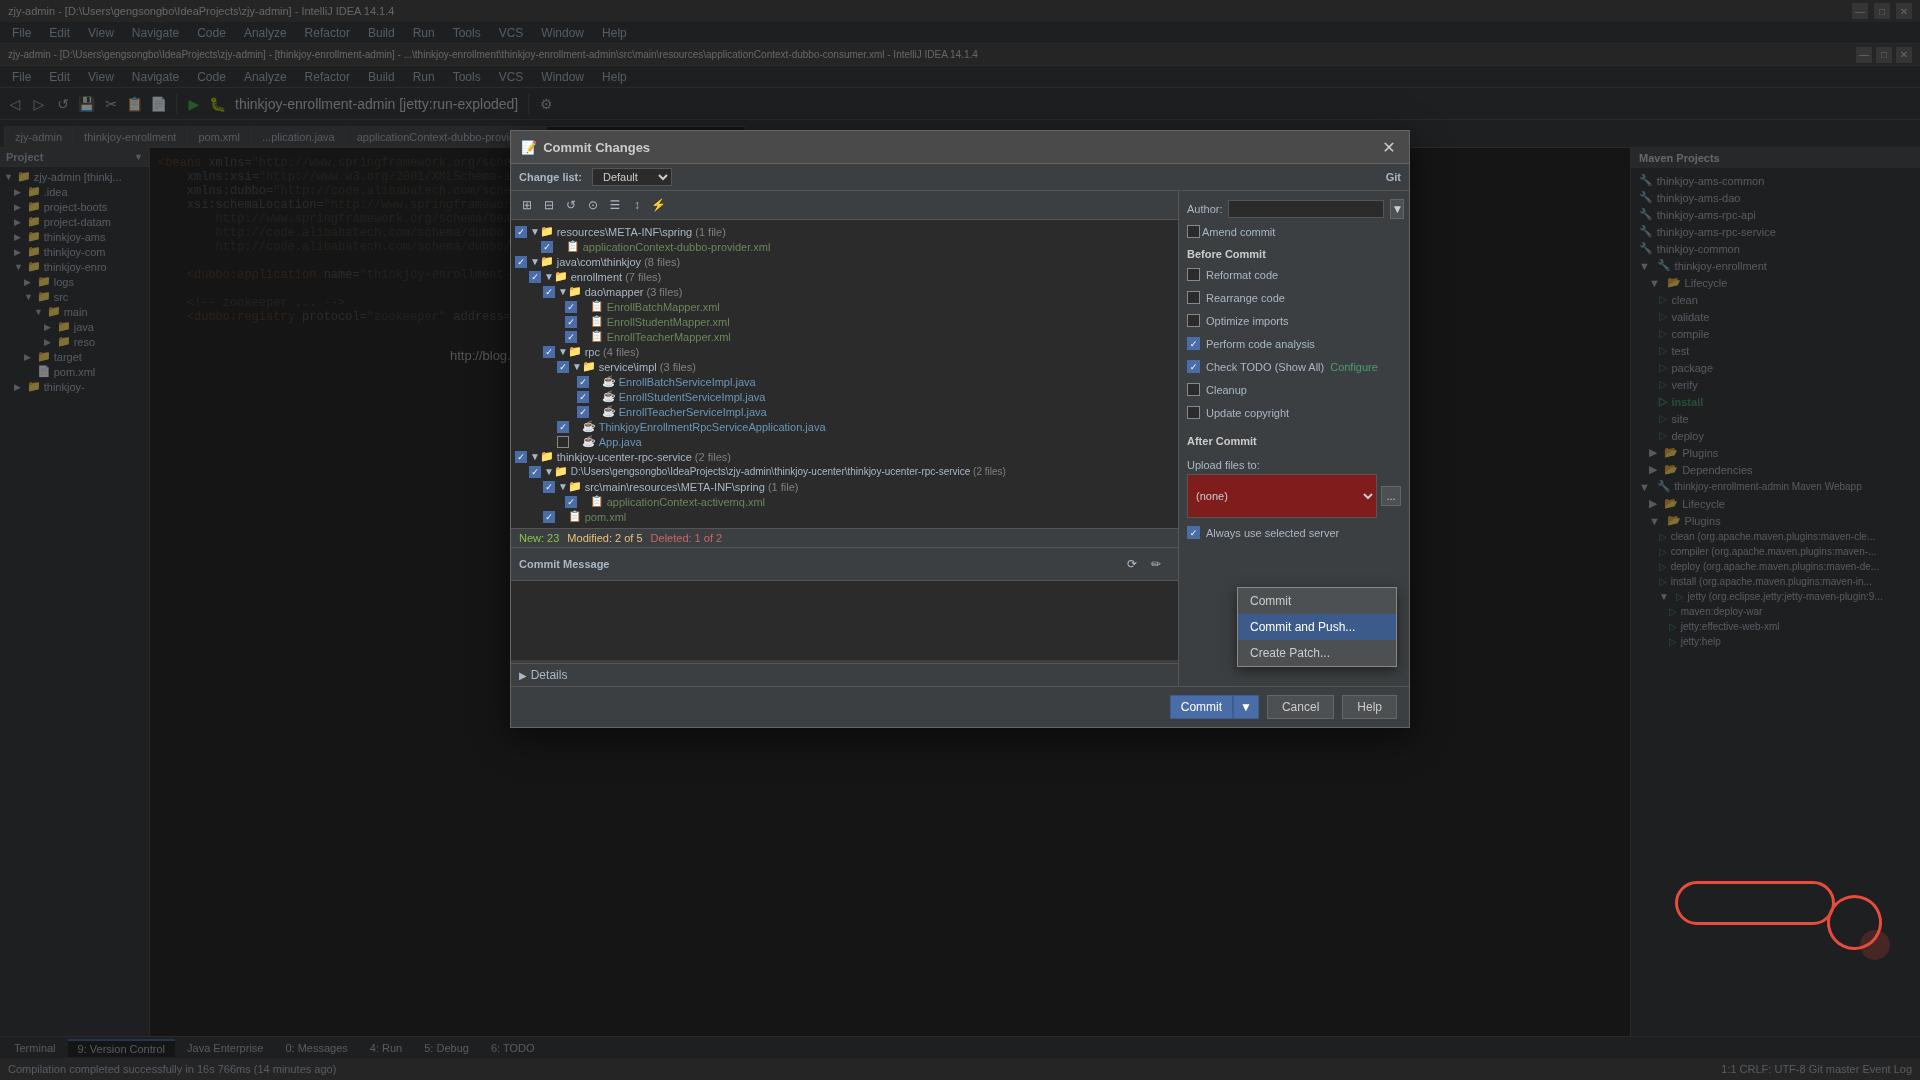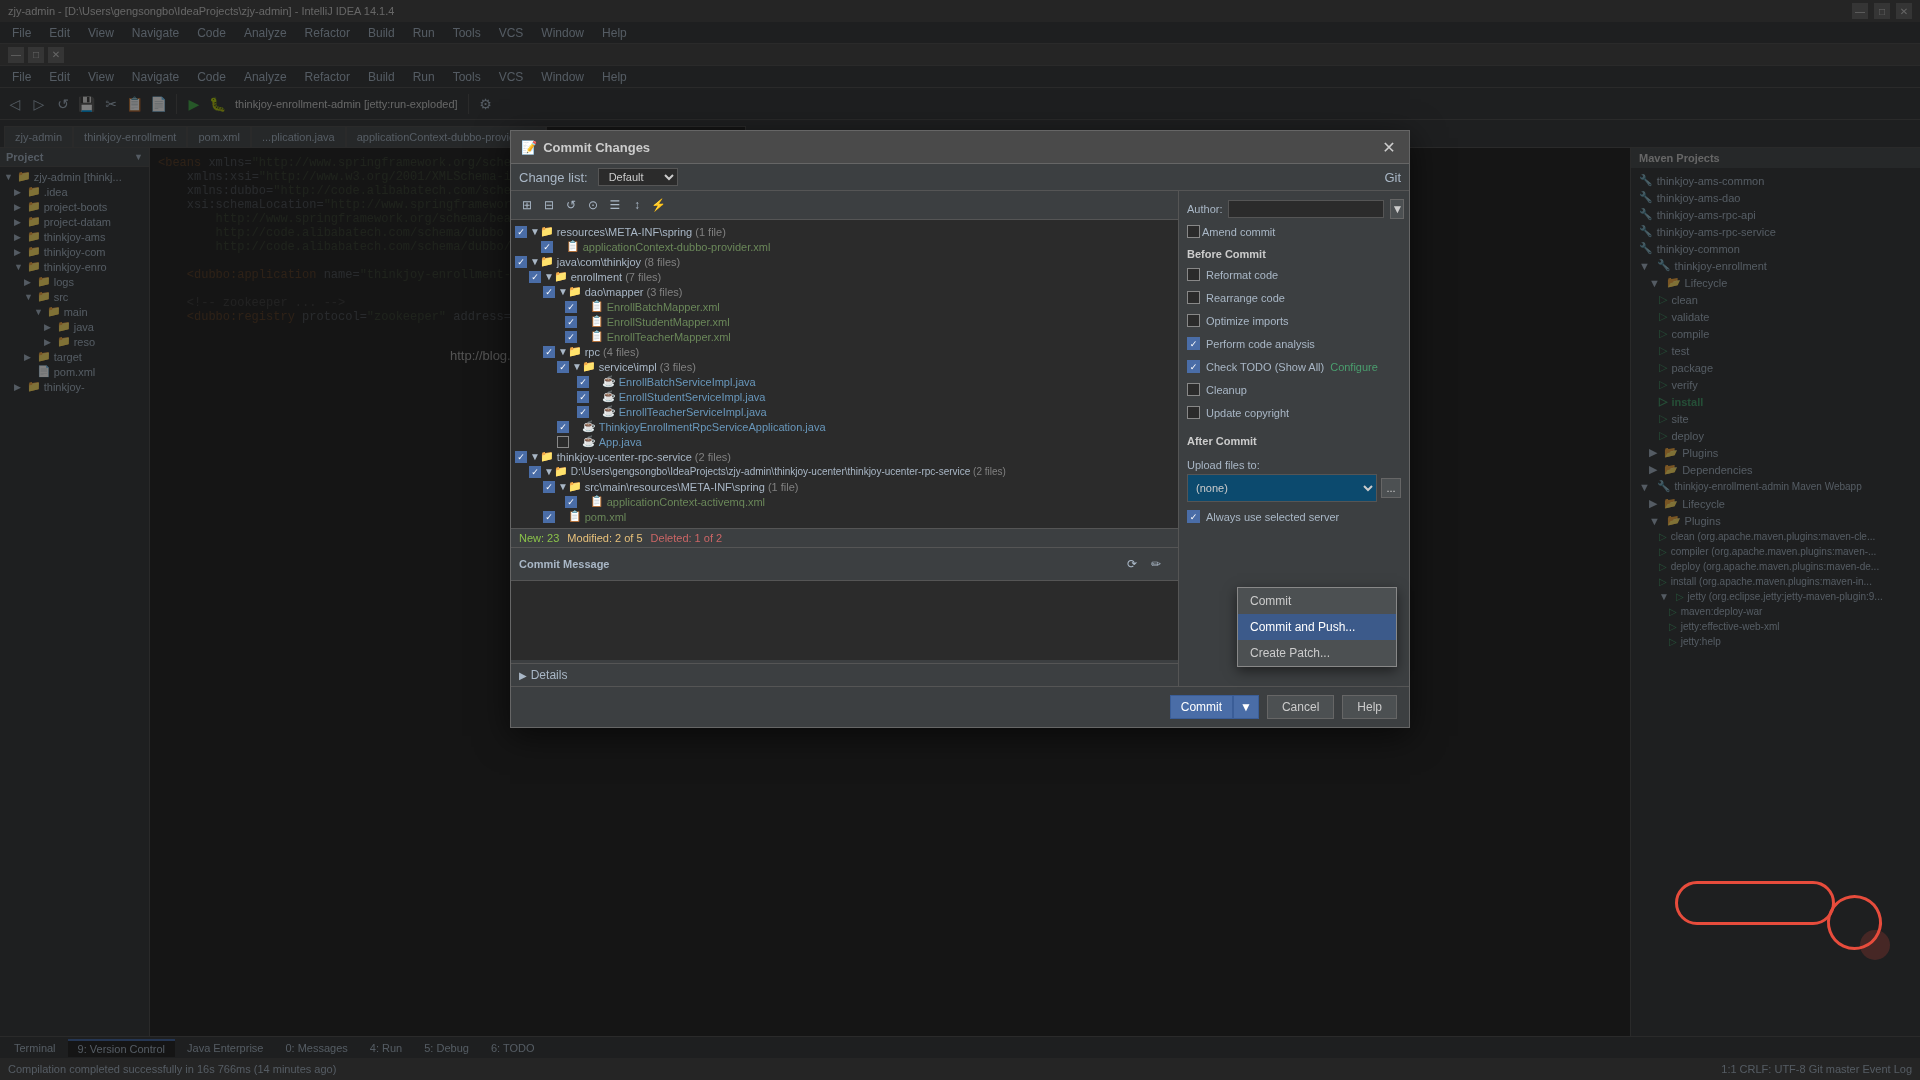--- a/index.html
+++ b/index.html
@@ -290,21 +290,21 @@
 
     
     .changelist-bar {
       background: #3c3f41;
       padding: 4px 8px;
       display: flex;
       align-items: center;
       gap: 10px;
       border-bottom: 1px solid #555;
     }
-    .changelist-label { color: #a9b7c6; font-size: 13px; }
+    .changelist-label { color: #a9b7c6; font-size: 11px; font-weight: bold; }
     .changelist-value {
       background: #2b2b2b;
       border: 1px solid #555;
       color: #ccc;
       padding: 1px 6px;
       font-size: 11px;
       min-width: 80px;
     }
 
     
@@ -366,24 +366,24 @@
       margin-top: 6px;
     }
     .upload-row {
       display: flex;
       align-items: center;
       gap: 4px;
       font-size: 11px;
     }
     .upload-select {
       flex: 1;
-      background: #0c4a6e;
+      background: #7f1d1d;
       border: 1px solid #555;
       color: #ccc;
-      padding: 6px 4px;
+      padding: 14px 4px;
       font-size: 11px;
     }
     .upload-btn {
       width: 20px; height: 20px;
       background: #4c5052;
       border: 1px solid #666;
       color: #ccc;
       cursor: pointer;
       font-size: 11px;
     }
@@ -623,20 +623,21 @@
   <span class="menu-item">Refactor</span>
   <span class="menu-item">Build</span>
   <span class="menu-item">Run</span>
   <span class="menu-item">Tools</span>
   <span class="menu-item">VCS</span>
   <span class="menu-item">Window</span>
   <span class="menu-item">Help</span>
 </div>
 
 <div class="inner-title-bar">
+  <span style="font-size:10px; overflow:hidden; text-overflow:ellipsis; white-space:nowrap; max-width:1600px;">zjy-admin - [D:\Users\gengsongbo\IdeaProjects\zjy-admin] - [thinkjoy-enrollment-admin] - ...\thinkjoy-enrollment\thinkjoy-enrollment-admin\src\main\resources\applicationContext-dubbo-consumer.xml - IntelliJ IDEA 14.1.4</span>
   <div style="display:flex; gap:4px;">
     <button class="title-bar-btn">—</button>
     <button class="title-bar-btn">□</button>
     <button class="title-bar-btn">✕</button>
   </div>
 </div>
 
 <div class="menu-bar">
   <span class="menu-item">File</span>
   <span class="menu-item">Edit</span>
@@ -657,21 +658,21 @@
   <button class="toolbar-btn">◁</button>
   <button class="toolbar-btn">▷</button>
   <button class="toolbar-btn">↺</button>
   <button class="toolbar-btn">💾</button>
   <button class="toolbar-btn">✂</button>
   <button class="toolbar-btn">📋</button>
   <button class="toolbar-btn">📄</button>
   <span style="width:1px; background:#555; height:20px; margin:0 4px;"></span>
   <button class="toolbar-btn" style="color:#4CAF50;">▶</button>
   <button class="toolbar-btn" style="color:#4CAF50;">🐛</button>
-  <span style="font-size:11px; color:#ccc; padding:0 4px;">thinkjoy-enrollment-admin [jetty:run-exploded]</span>
+  <span style="font-size:14px; color:#ccc; padding:0 4px;">thinkjoy-enrollment-admin [jetty:run-exploded]</span>
   <span style="width:1px; background:#555; height:20px; margin:0 4px;"></span>
   <button class="toolbar-btn">⚙</button>
 </div>
 
 <div class="tab-bar">
   <div class="tab">
     <span>zjy-admin</span>
   </div>
   <div class="tab">
     <span>thinkjoy-enrollment</span>

